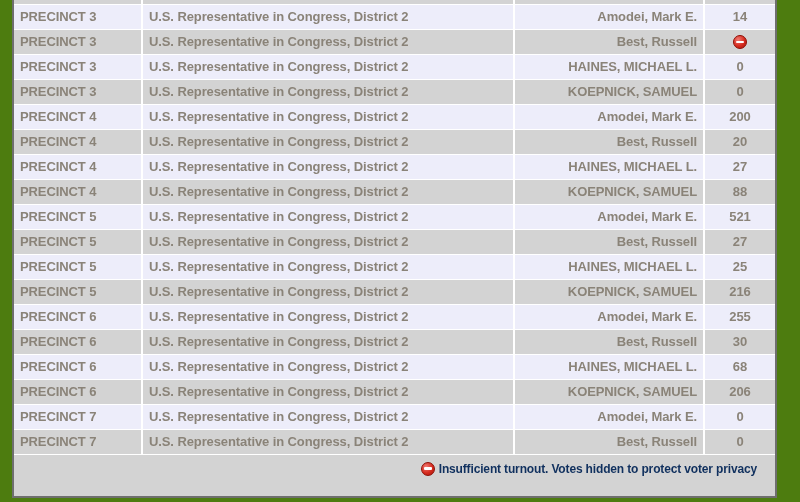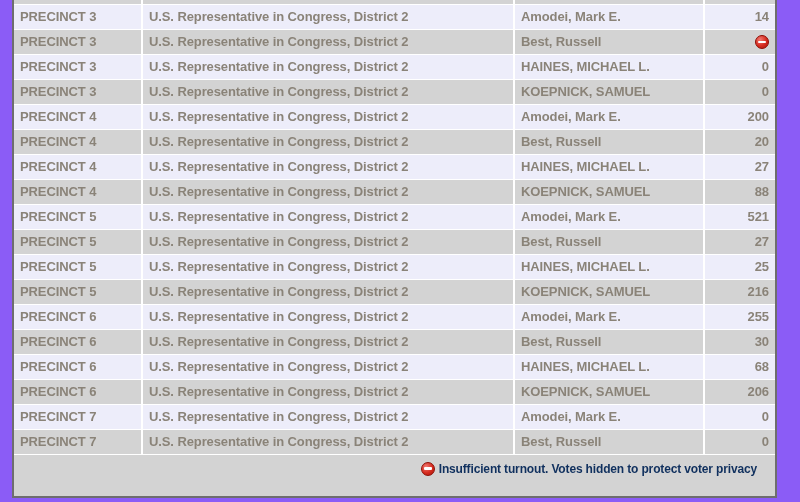--- a/index.html
+++ b/index.html
@@ -9,21 +9,21 @@
     height: 502px;
     overflow: hidden;
     background: #EDEDED;
     font-family: "Liberation Sans", sans-serif;
   }
 
   #app {
     position: relative;
     width: 800px;
     height: 502px;
-    background: #8b5cf6;
+    background: #4d7c0f;
     box-sizing: border-box;
   }
 
   
   .panel {
     position: absolute;
     left: 12px;
     top: 0px;
     width: 765px;
     height: 498px;
@@ -55,22 +55,22 @@
     box-sizing: border-box;
     vertical-align: middle;
     letter-spacing: -0.1px;
   }
 
   .results tr.odd td  { background: #EDEDFA; }
   .results tr.even td { background: #D3D3D3; }
 
   .col-precinct  { width: 128px; }
   .col-contest   { width: 372px; margin-left: 20px; }
-  .col-candidate { width: 190px; }
-  .col-votes     { width: 71px; text-align: right; border-right: none !important; padding-right: 8px; }
+  .col-candidate { width: 190px; text-align: right; }
+  .col-votes     { width: 71px; text-align: center; border-right: none !important; padding-right: 8px; }
 
   
   .sliver td { height: 4px !important; border-bottom: 1px solid #FFFFFF; }
 
   
   .noentry {
     display: inline-block;
     width: 14px;
     height: 14px;
     border-radius: 50%;

